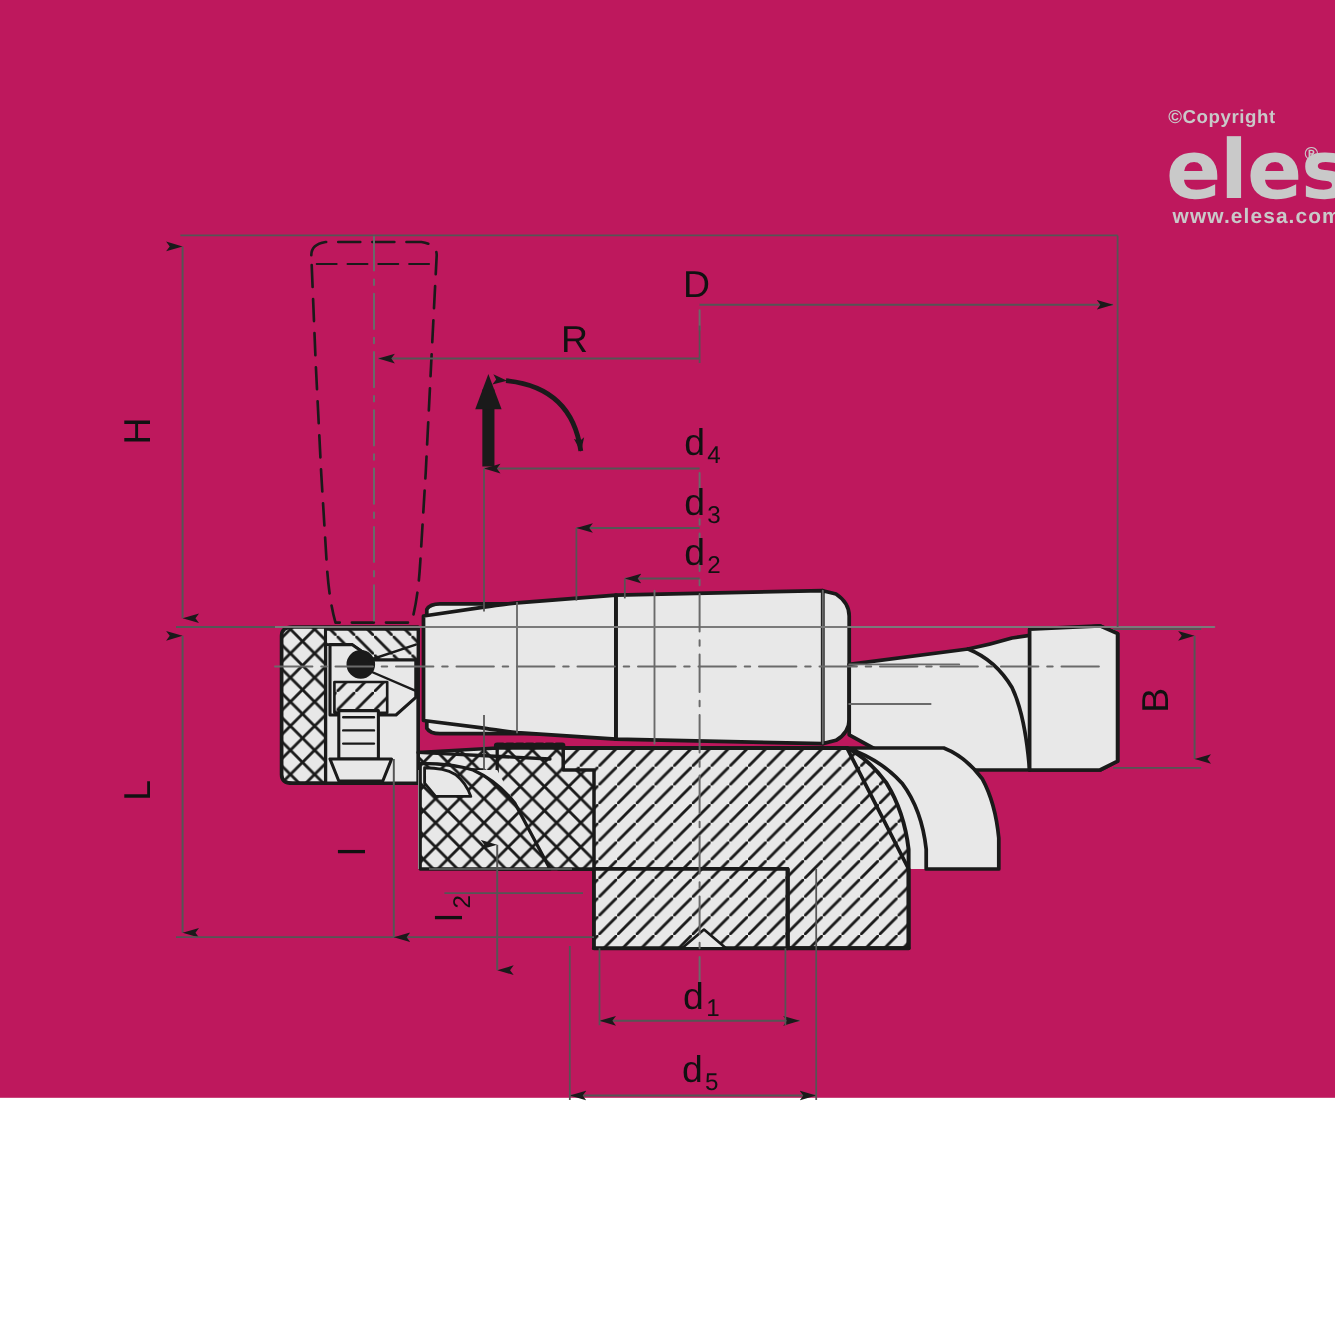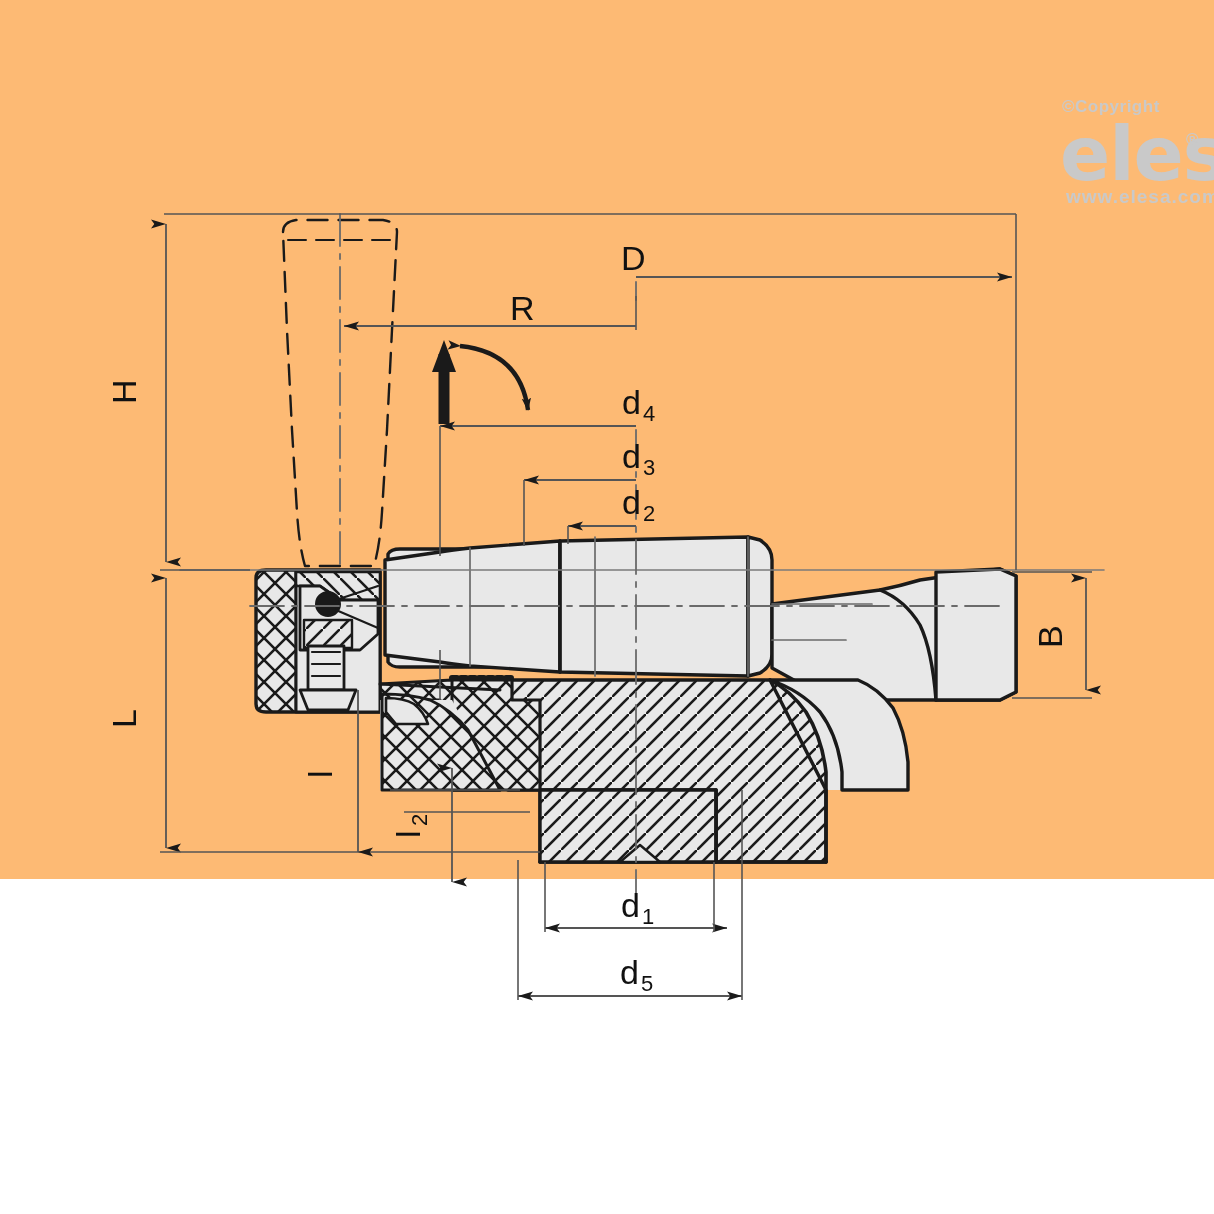--- a/index.html
+++ b/index.html
@@ -1,17 +1,17 @@
 <!DOCTYPE html>
 <html><head>
 <meta charset="utf-8">
 <style>
   html,body{margin:0;padding:0;background:#ffffff;}
   body{width:1214px;height:1214px;font-family:"Liberation Sans",sans-serif;overflow:hidden;}
-  #stage{position:relative;width:1214px;height:879px;background:#fdba74;}
+  #stage{position:relative;width:1214px;height:998px;background:#be185d;}
   svg#dwg{position:absolute;left:0;top:0;width:1214px;height:1214px;display:block;}
   .lbl{font-family:"Liberation Sans",sans-serif;fill:#111;font-size:34px;}
   .lbl-sub{font-size:22px;}
   .wm-c{font-family:"Liberation Sans",sans-serif;fill:#c9c9c9;font-size:17px;font-weight:bold;letter-spacing:0.5px;}
   .wm-u{font-family:"Liberation Sans",sans-serif;fill:#c9c9c9;font-size:19px;font-weight:bold;letter-spacing:1px;}
   .wm-logo{font-family:"DejaVu Sans",sans-serif;fill:#c9c9c9;font-size:74px;font-weight:bold;letter-spacing:-1px;}
 </style>
 </head>
 <body>
 

